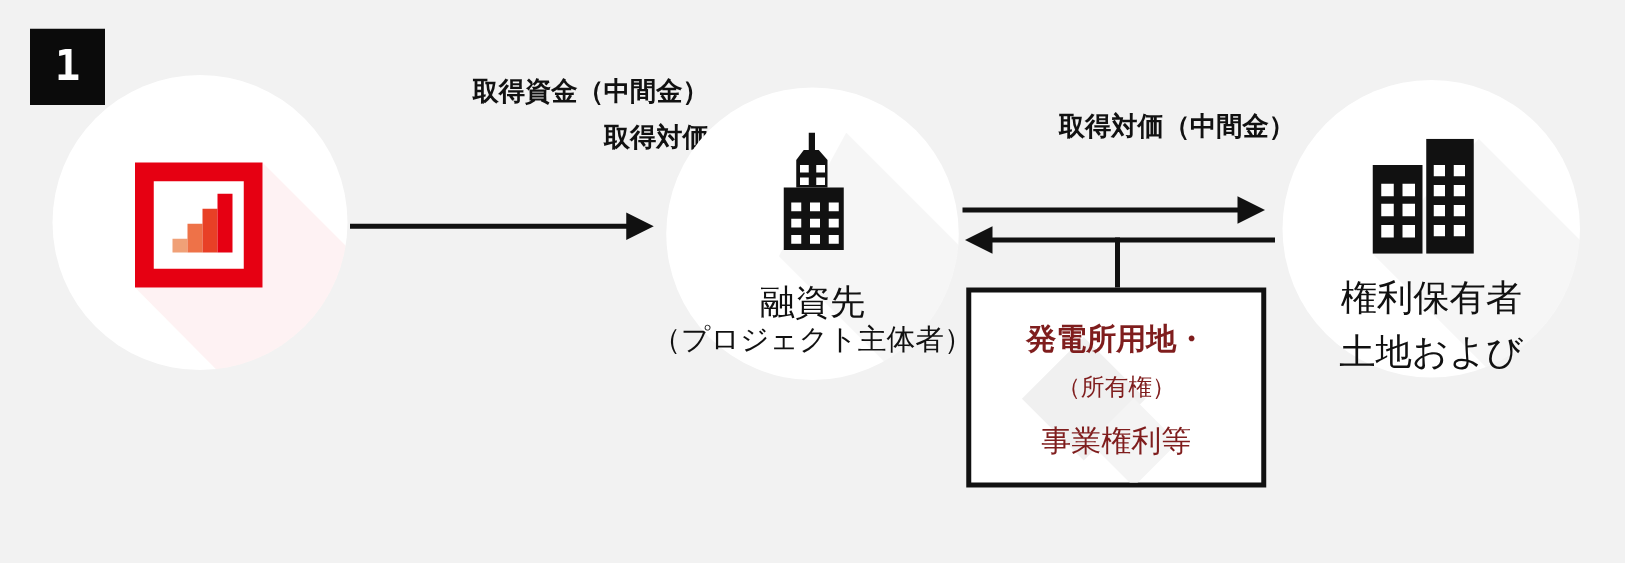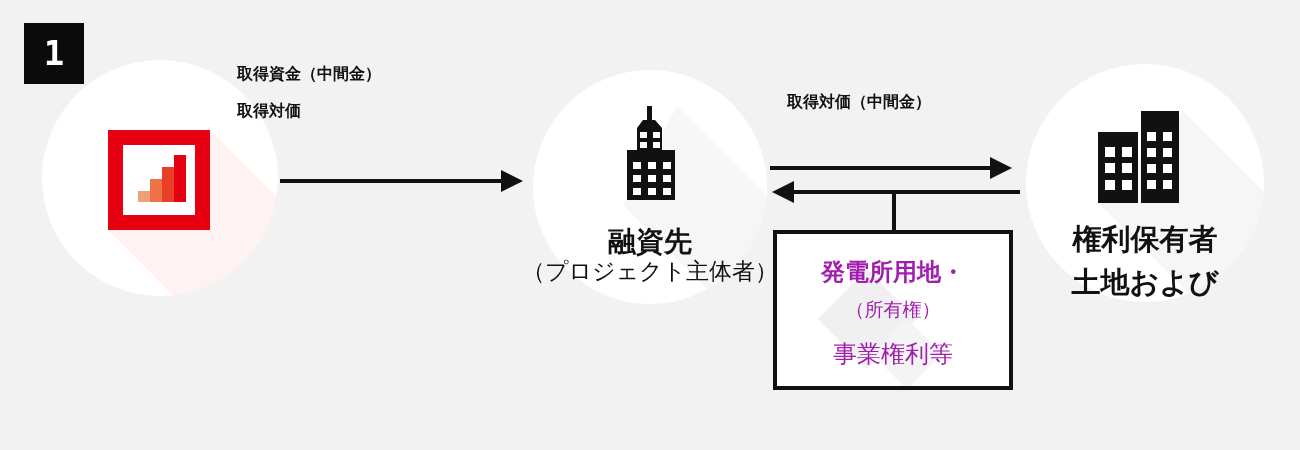--- a/index.html
+++ b/index.html
@@ -33,45 +33,45 @@
   .logo{
     position:absolute;left:108px;top:130px;width:102px;height:100px;
     box-sizing:border-box;border:15px solid #e60012;background:#fff;
   }
   .bars{position:absolute;left:15px;bottom:13px;display:flex;align-items:flex-end;}
   .bars i{display:block;width:12px;}
   
   .icon-mid{position:absolute;left:623px;top:106px;}
   .icon-right{position:absolute;left:1098px;top:111px;}
   
-  .flow-label{position:absolute;text-align:left;font-weight:bold;font-size:16px;color:#111;}
+  .flow-label{position:absolute;text-align:right;font-weight:bold;font-size:21px;color:#111;}
   .flow-label span{display:block;}
   .f-loan{left:237px;top:55px;width:330px;line-height:37px;}
-  .f-pay{left:787px;top:84px;width:272px;line-height:35px;}
-  .node-label{position:absolute;text-align:center;font-weight:bold;color:#111;}
+  .f-pay{left:764px;top:84px;width:272px;line-height:35px;}
+  .node-label{position:absolute;text-align:center;font-weight:normal;color:#111;}
   .l-mid-main{left:533px;top:226px;width:234px;font-size:28px;line-height:32px;}
   .l-mid-sub{left:518px;top:259px;width:264px;font-size:23px;line-height:24px;font-weight:normal;}
   .l-right{left:1026px;top:218px;width:238px;font-size:29px;line-height:43px;}
   .l-right span{display:block;}
   
   .shaft{position:absolute;height:4px;background:#111;}
   .head{position:absolute;width:0;height:0;border-top:11px solid transparent;border-bottom:11px solid transparent;}
   .head.r{border-left:22px solid #111;}
   .head.l{border-right:22px solid #111;}
   .vline{position:absolute;width:4px;background:#111;}
   
   .asset-box{
     position:absolute;left:773px;top:230px;width:240px;height:160px;
     box-sizing:border-box;border:4px solid #111;background:#fff;
     text-align:center;overflow:hidden;
   }
   .asset-box .diamond{position:absolute;transform:rotate(45deg);}
   .d1{left:55px;top:50px;width:70px;height:70px;background:#f0f0f0;}
   .d2{left:105px;top:95px;width:50px;height:50px;background:#f4f4f4;}
-  .asset-box p{position:relative;margin:13px;color:#a21caf;}
+  .asset-box p{position:relative;margin:13px;color:#7f1d1d;}
   .ab-l1{margin-top:24px !important;font-size:24px;font-weight:bold;line-height:28px;}
   .ab-l2{margin-top:8px !important;font-size:19px;line-height:24px;font-family:Liberation Mono, monospace;}
   .ab-l3{margin-top:17px !important;font-size:24px;font-weight:normal;line-height:28px;}
 </style>
 </head>
 <body>
 
 <div class="stage">
 
   <div class="badge">1</div>

